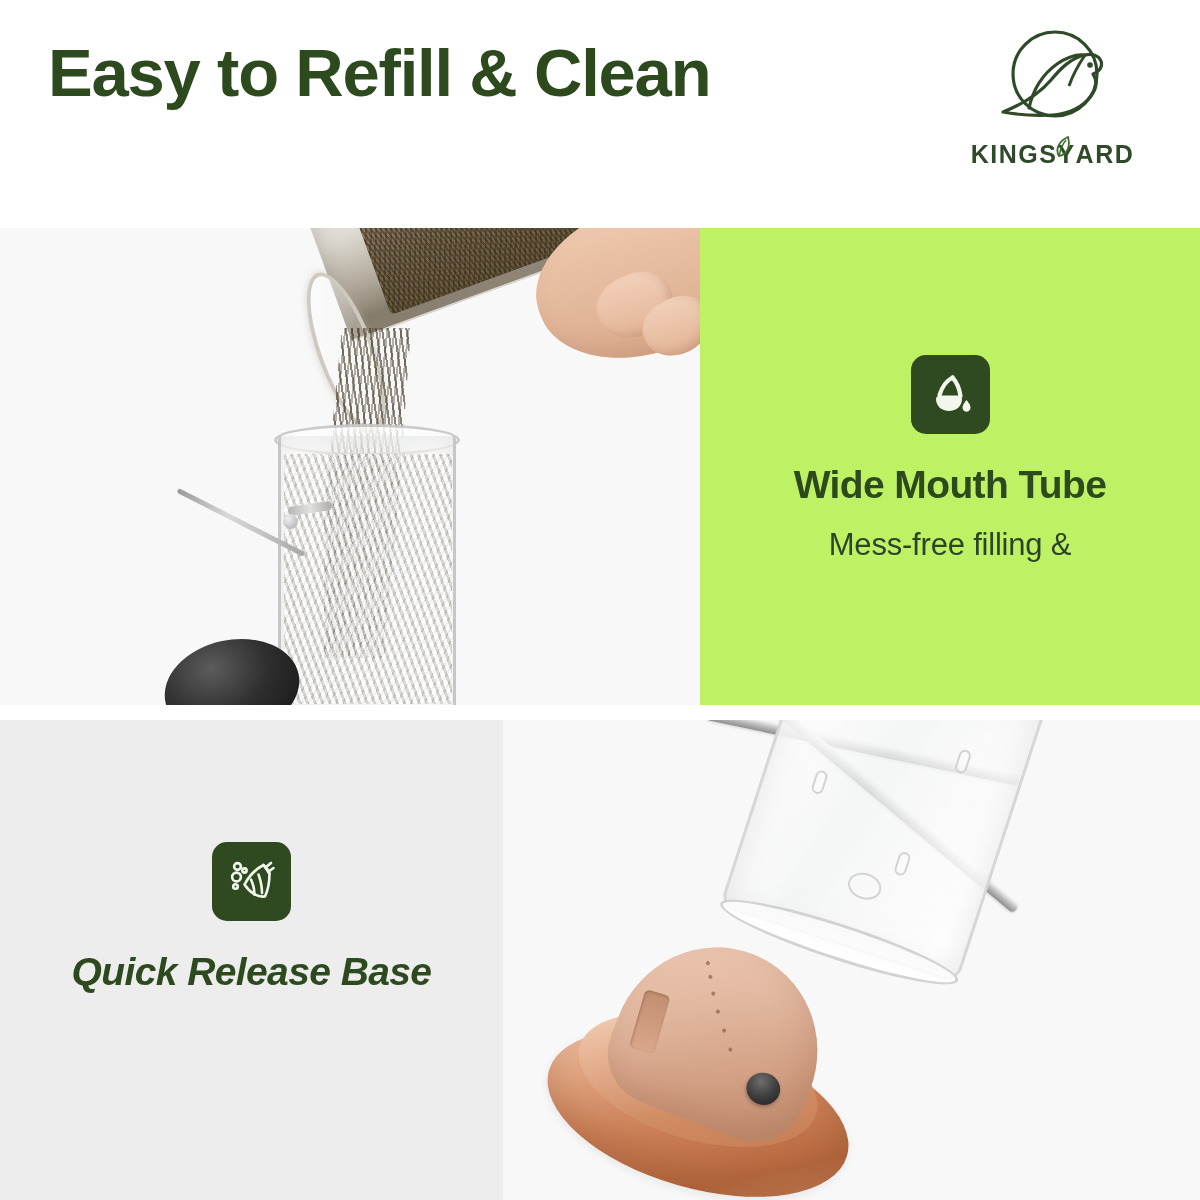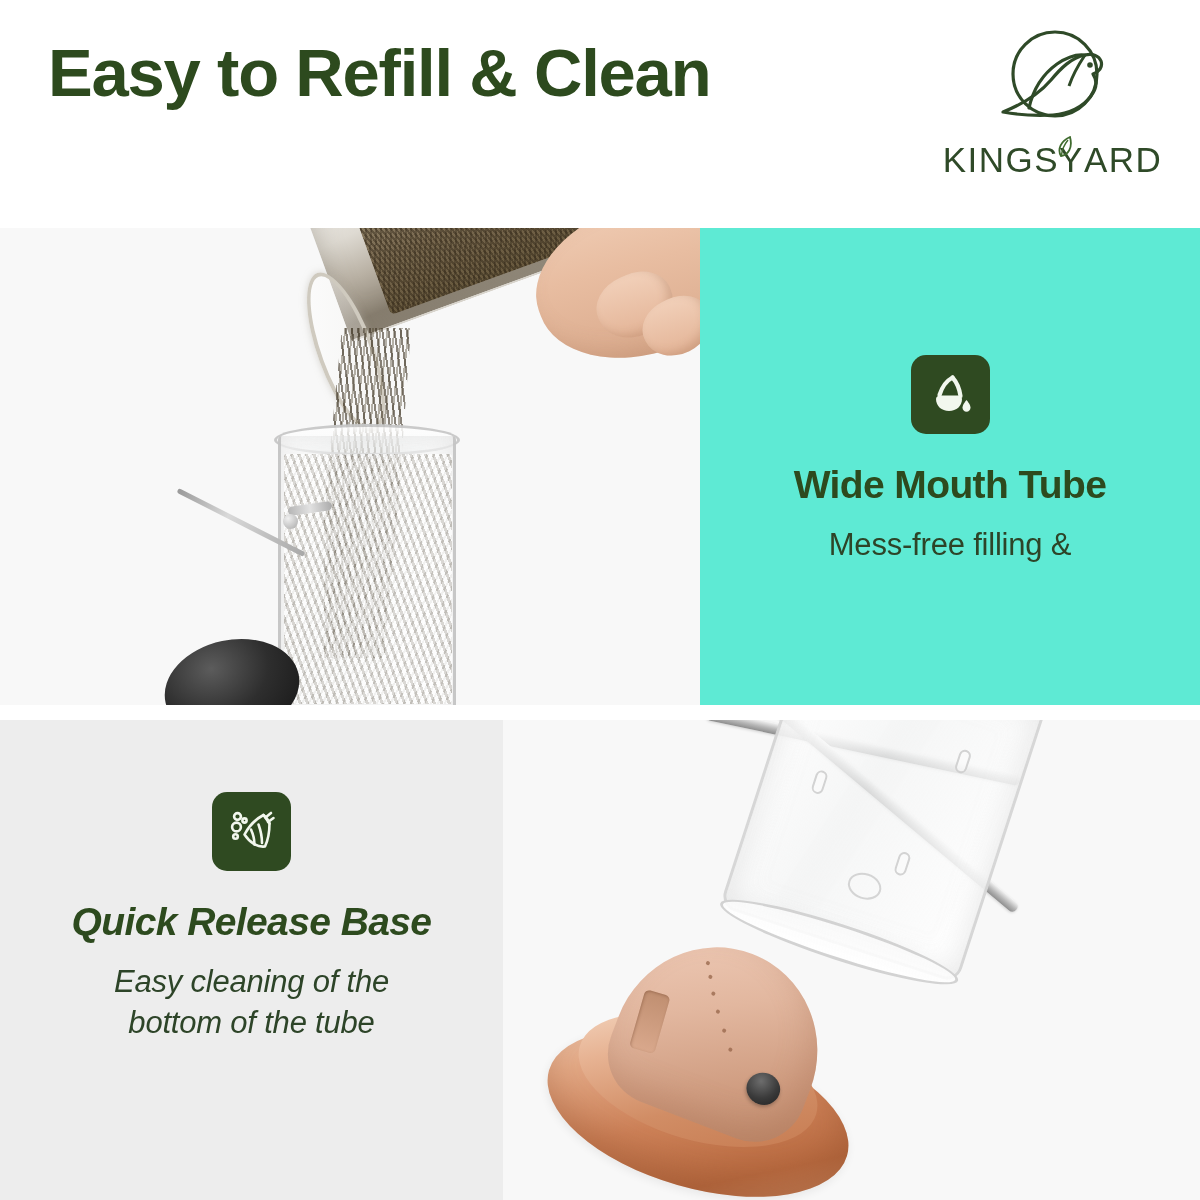--- a/index.html
+++ b/index.html
@@ -26,35 +26,35 @@
     letter-spacing:-0.2px; margin-top:12px; white-space:nowrap;
   }
   .logo-wrap {
     position:absolute; right:40px; top:22px;
     width:215px; height:175px;
     display:flex; flex-direction:column; align-items:center; justify-content:flex-start;
   }
   .logo-mark { width:128px; height:120px; }
   .logo-word {
     margin-top:-2px;
-    font-size:35px; letter-spacing:1.5px; color:#2f4a28;
-    font-family:"Liberation Sans", sans-serif; font-weight:normal;
+    font-size:25px; letter-spacing:1.5px; color:#2f4a28;
+    font-family:"Liberation Sans", sans-serif; font-weight:bold;
     display:flex; align-items:flex-start; white-space:nowrap;
   }
   .logo-word .leafy { position:relative; display:inline-block; }
   .logo-word .leaf-svg { position:absolute; left:-3px; top:-4px; width:20px; height:26px; }
 
   
   .row-top { position:absolute; left:0; top:228px; width:1200px; height:477px; }
   .row-bot { position:absolute; left:0; top:720px; width:1200px; height:480px; }
 
   .panel { position:absolute; top:0; height:100%; overflow:hidden; }
 
   .p-photo-tl { left:0; width:700px; background:#f8f8f8; }
-  .p-text-tr  { left:700px; width:500px; background:#5eead4; }
+  .p-text-tr  { left:700px; width:500px; background:#bef264; }
   .p-text-bl  { left:0; width:503px; background:#ededed; }
   .p-photo-br { left:503px; width:697px; background:#f8f8f8; }
 
   
   .feature {
     width:100%; height:100%;
     display:flex; flex-direction:column; align-items:center; justify-content:center;
     padding:0 24px;
   }
   .feature.tr { padding-bottom:12px; }
@@ -67,21 +67,21 @@
   }
   .icon-tile svg { display:block; }
 
   .feat-title {
     font-size:39px; font-weight:bold; color:#2d4a1e;
     letter-spacing:-0.6px; line-height:1.1; text-align:center; white-space:nowrap;
   }
   .feat-desc {
     margin-top:18px;
     font-size:31px; font-weight:normal; color:#2d4428;
-    line-height:1.32; text-align:center; letter-spacing:-0.2px;
+    line-height:1.32; text-align:left; letter-spacing:-0.2px;
   }
 
   
   .photo-pour { position:absolute; inset:0; }
 
   .pour-tube {
     position:absolute; left:330px; top:-10px; width:330px; height:128px;
     transform:rotate(-20deg); transform-origin:left center;
     border-radius:0 10px 10px 0;
     background:linear-gradient(175deg,#e9e6e0 0%,#dedad2 18%,#b9b1a4 45%,#8d8475 72%,#b0a899 100%);
@@ -339,24 +339,20 @@
             <path d="M41 15 L46.5 11"></path>
             <path d="M36.5 8 C39.5 10.5 41.5 13 42.5 16.5"></path>
             <path d="M36.5 8 C29 12 22 19 17.5 27.5 C23 36 31 40.5 38 39.5
                      C41.5 32 42.5 23 42.5 16.5 Z"></path>
             <path d="M24 22.5 C26 27 27.5 32.5 27.5 37.5"></path>
             <path d="M31.5 17.5 C33.5 23 35 30 35 36"></path>
           </g>
         </svg>
       </div>
       <div class="feat-title">Quick Release Base</div>
-      <div class="feat-desc">
-        <span>Easy cleaning of the</span><br>
-        <span>bottom of the tube</span>
-      </div>
     </div>
   </div>
 
   <div class="panel p-photo-br">
     <div class="photo-base">
       <div class="bt-rod r1"></div>
       <div class="bt-rod r2"></div>
       <div class="bt-tube">
         <div class="bt-port o1"></div>
         <div class="bt-port o2"></div>

